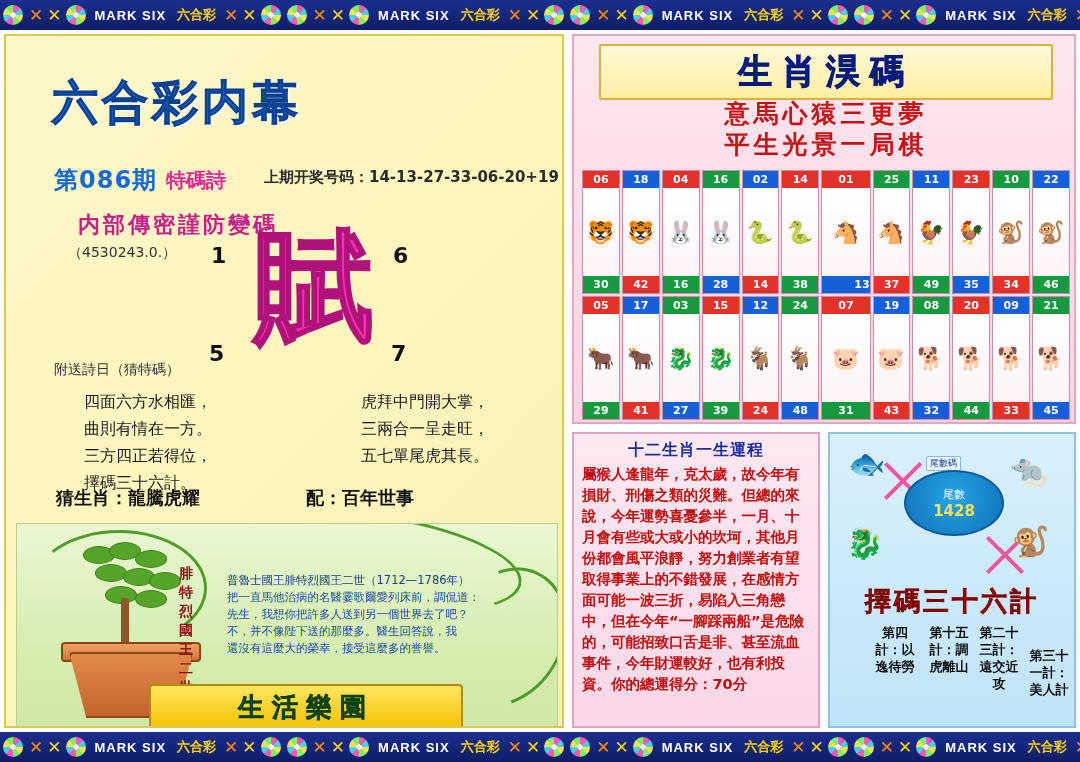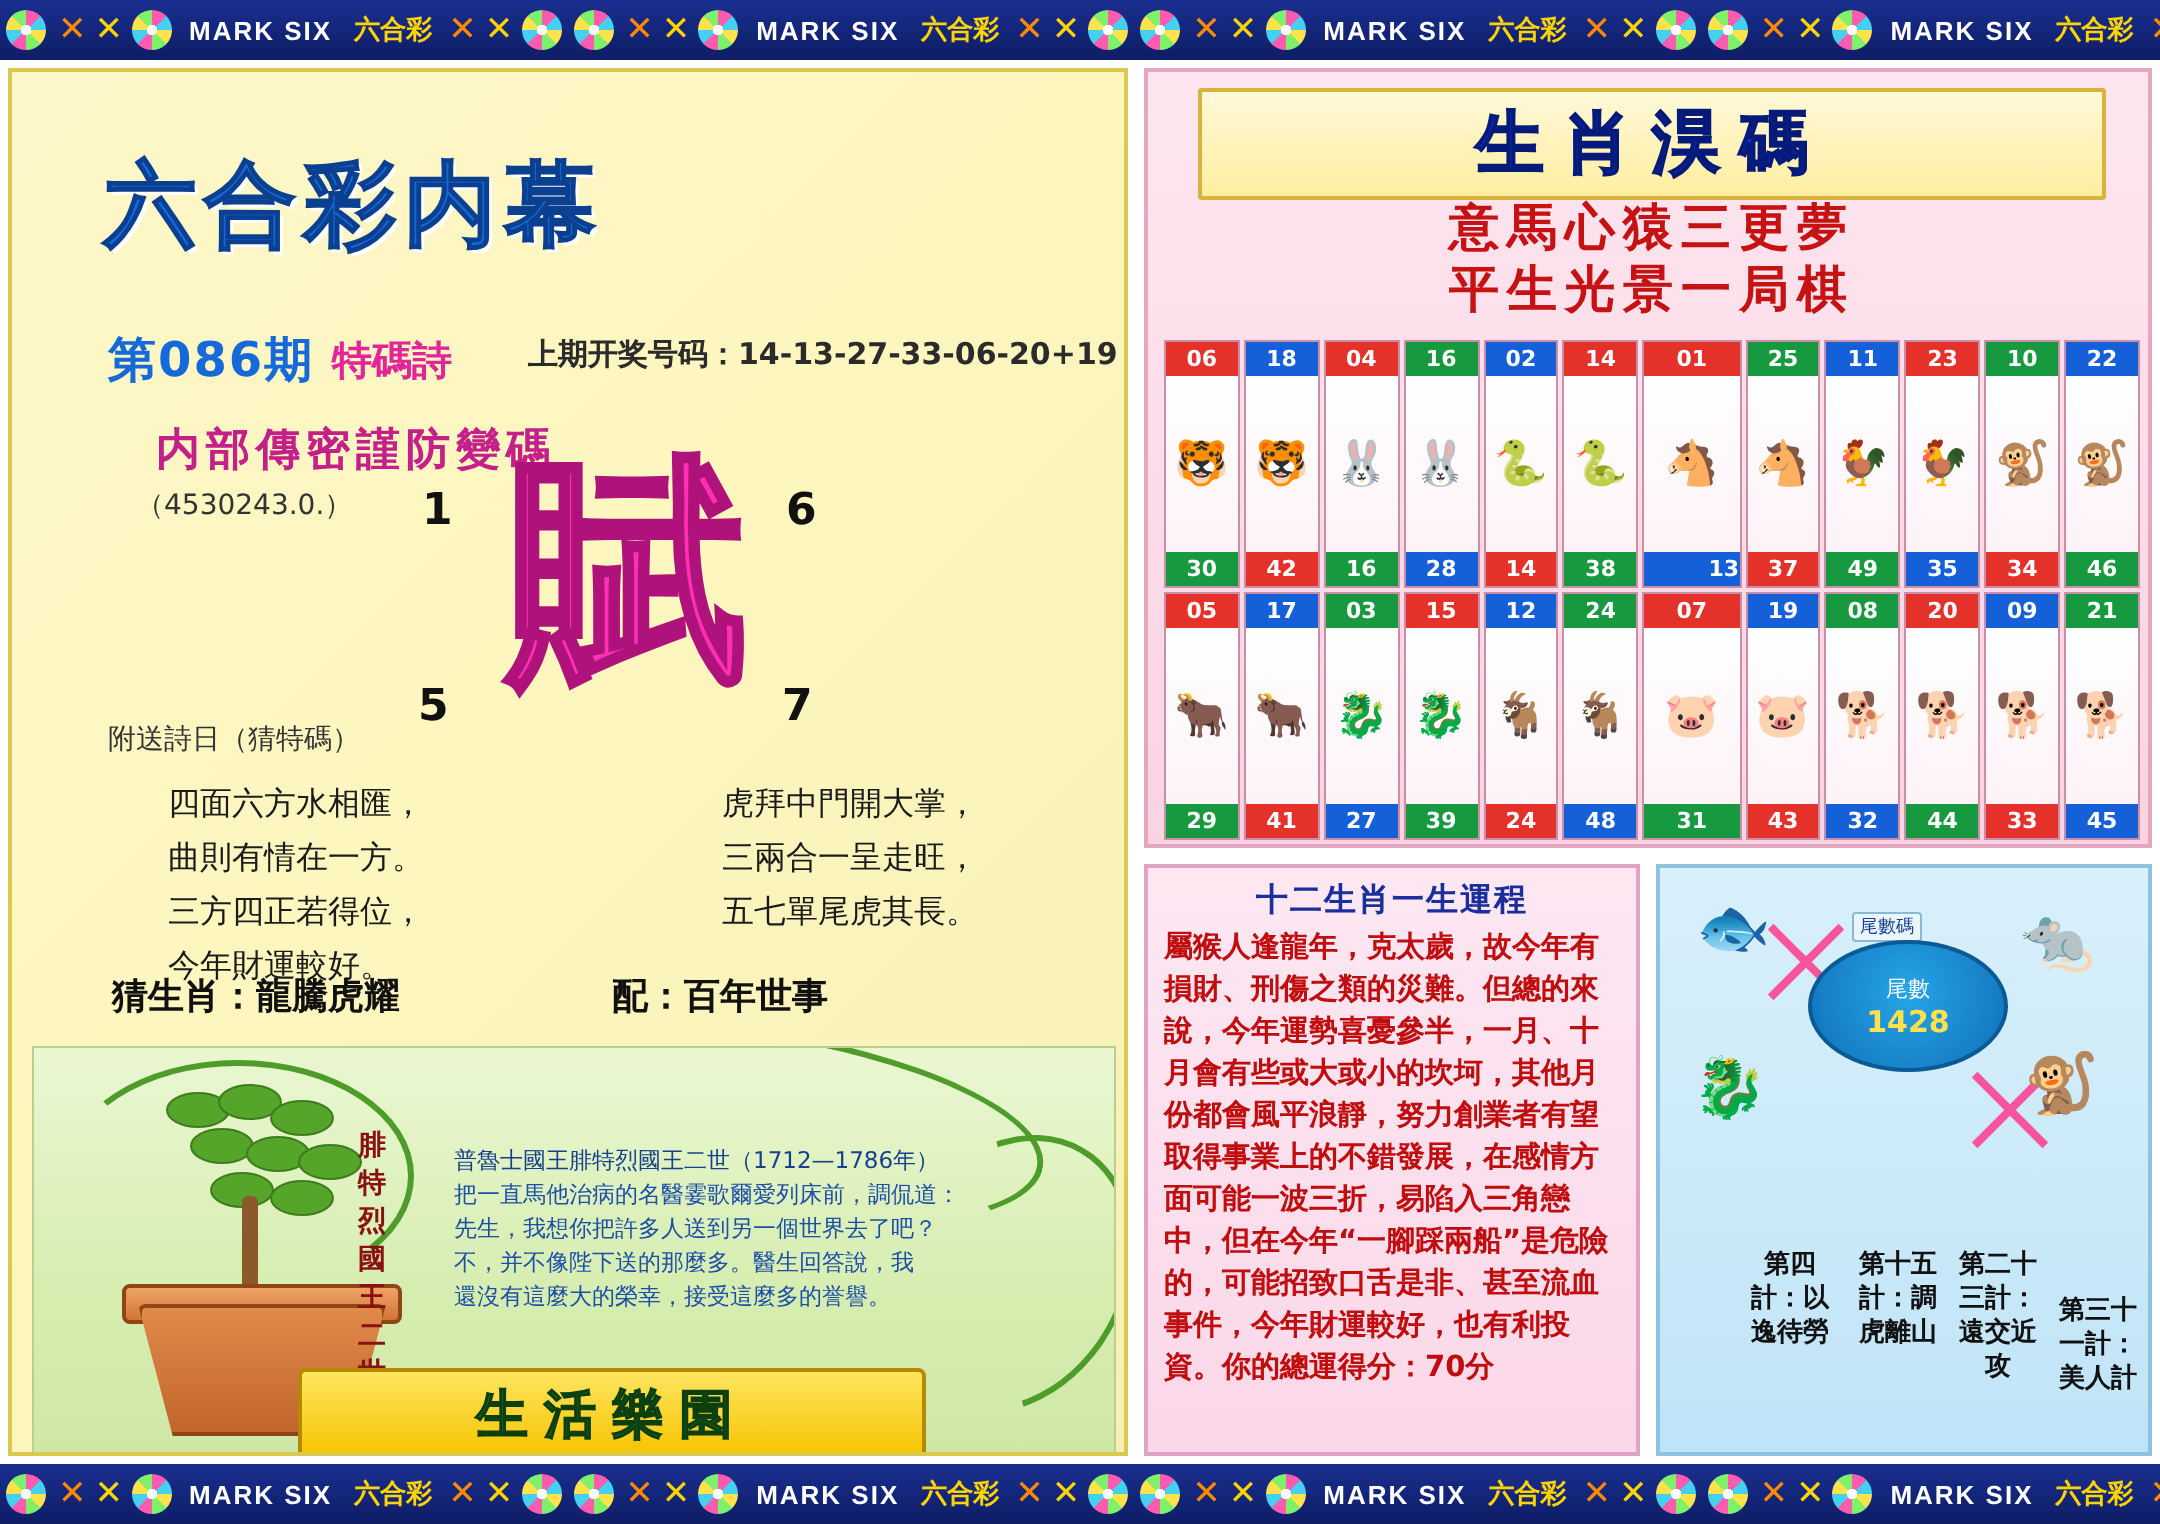--- a/index.html
+++ b/index.html
@@ -330,21 +330,21 @@
       <div class="num6">6</div>
       <div class="num5">5</div>
       <div class="num7">7</div>
       <div class="bigchar">賦</div>
 
       <div class="poem-label">附送詩日（猜特碼）</div>
       <div class="poem-col l">
         <div>四面六方水相匯，</div>
         <div>曲則有情在一方。</div>
         <div>三方四正若得位，</div>
-        <div>今年財運較好。</div>
+        <div>擇碼三十六計。</div>
       </div>
       <div class="poem-col r">
         <div>虎拜中門開大掌，</div>
         <div>三兩合一呈走旺，</div>
         <div>五七單尾虎其長。</div>
       </div>
       <div class="guess">猜生肖：龍騰虎耀</div>
       <div class="pei">配：百年世事</div>
 
       <div class="illus">
@@ -520,20 +520,21 @@
       <div class="spark" style="left:150px;top:96px;"></div>
       <div class="animal" style="left:18px;top:12px;">🐟</div>
       <div class="animal" style="left:180px;top:18px;">🐀</div>
       <div class="animal" style="left:16px;top:92px;">🐉</div>
       <div class="animal" style="left:182px;top:90px;">🐒</div>
       <div class="mini-label">尾數碼</div>
       <div class="oval">
         <div class="lab">尾數</div>
         <div class="val">1428</div>
       </div>
+      <div class="sidebox-title">擇碼三十六計</div>
       <div class="strat" style="left:196px;margin-top:23px;">第三十一計：美人計</div>
       <div class="strat" style="left:146px;">第二十三計：遠交近攻</div>
       <div class="strat" style="left:96px;">第十五計：調虎離山</div>
       <div class="strat" style="left:42px;">第四計：以逸待勞</div>
     </div>
 
   </div>
 
   <div class="banner bottom">
     <div class="banner-track" id="track-bottom">

